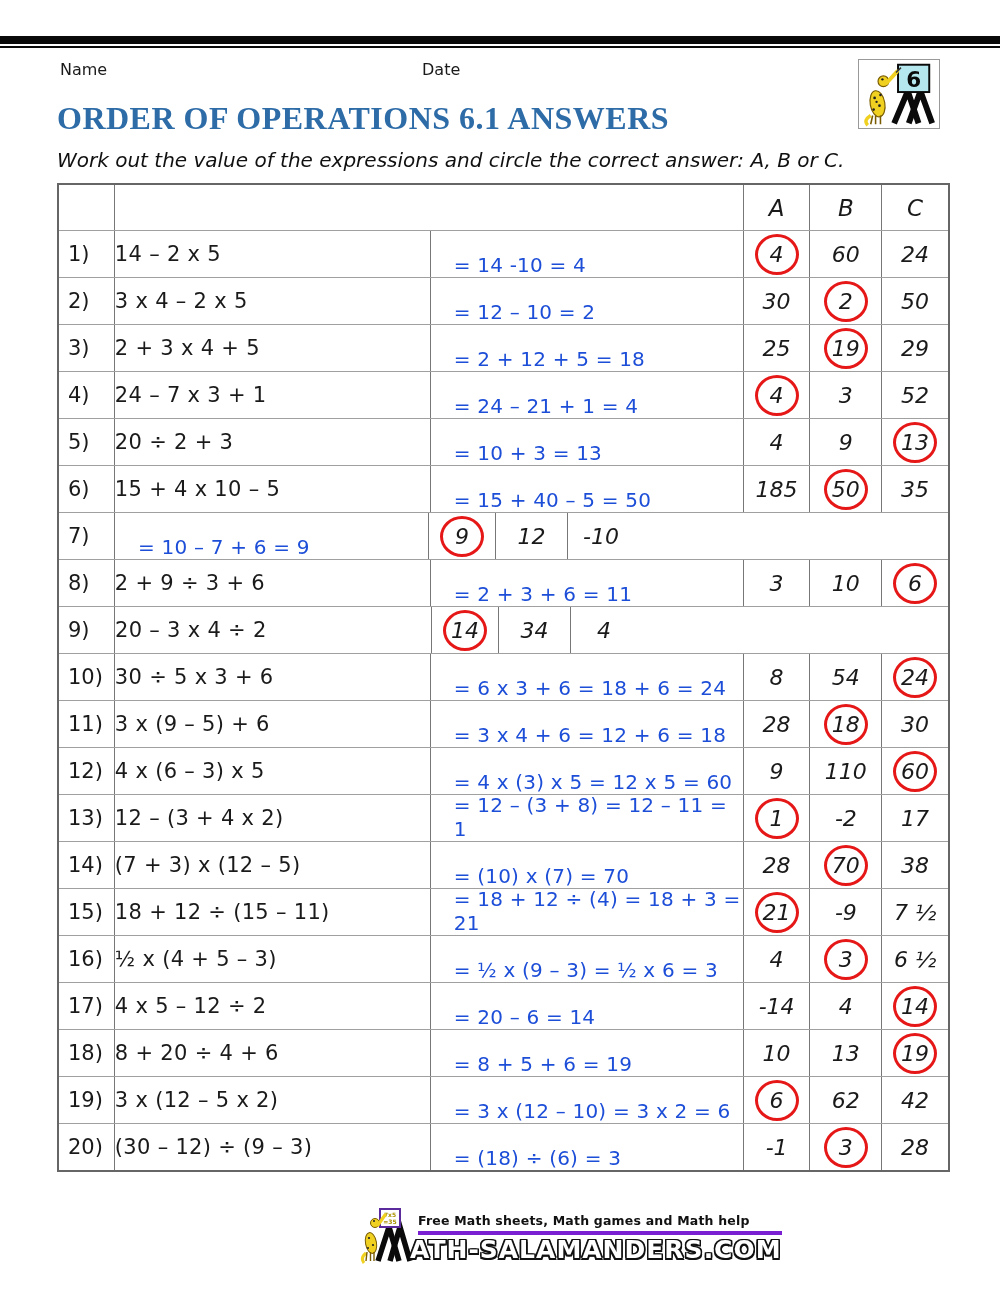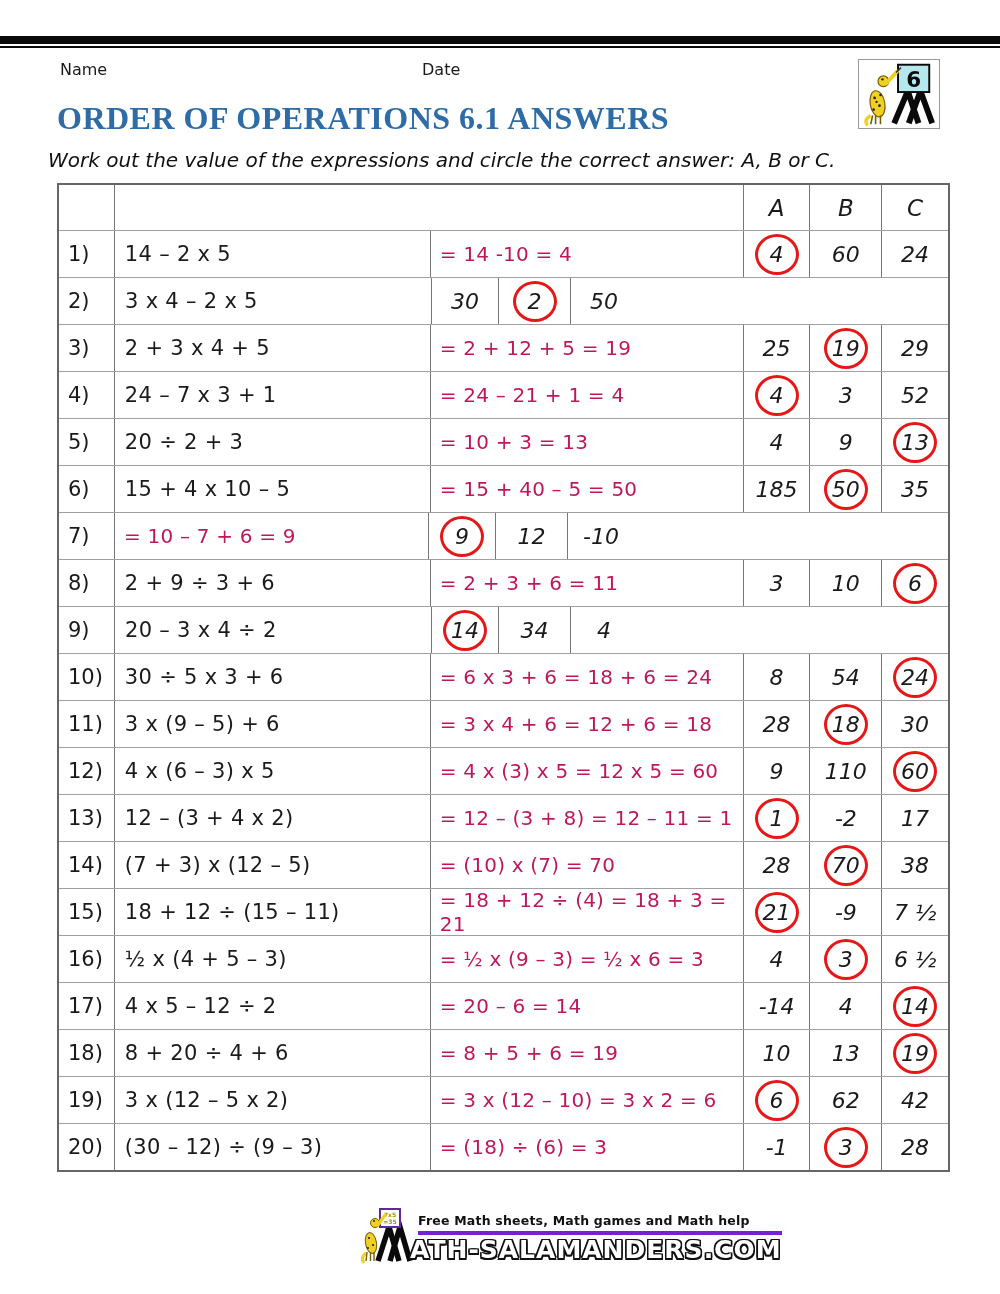--- a/index.html
+++ b/index.html
@@ -24,42 +24,42 @@
   }
   .logo-box svg { width: 100%; height: 100%; display: block; }
 
   .title {
     position: absolute; left: 57px; top: 100px;
     font-family: Liberation Serif, serif;
     font-size: 32px; font-weight: bold; letter-spacing: 0.5px;
     color: #2e6ca8; white-space: nowrap;
   }
   .instruction {
-    position: absolute; left: 48px; top: 148px;
+    position: absolute; left: 57px; top: 148px;
     font-size: 20px; font-style: italic; font-weight: 500;
     color: #111; white-space: nowrap;
   }
 
   
   .otable {
     position: absolute; left: 57px; top: 183px; width: 893px;
     border: 2px solid #666;
     background: #fff;
   }
   .trow { display: flex; height: 47px; border-top: 1px solid #a0a0a0; }
   .trow.thead { height: 45px; border-top: none; }
   .cell {
     display: flex; align-items: center;
     border-left: 1px solid #777;
     overflow: hidden;
   }
   .cell:first-child { border-left: none; }
   .c-num  { width: 55px;  padding-left: 9px; font-size: 21px; color: #1a1a1a; }
-  .c-expr { width: 317px; padding-left: 10px; font-size: 21px; color: #1a1a1a; letter-spacing: 0.3px; }
-  .c-work { width: 314px; padding-left: 9px; font-size: 20px; color: #be185d; font-weight: 500; letter-spacing: 0.2px; }
+  .c-expr { width: 317px; font-size: 21px; color: #1a1a1a; letter-spacing: 0.3px; }
+  .c-work { width: 314px; padding-left: 23px; font-size: 20px; color: #1d4ed8; font-weight: 500; letter-spacing: 0.2px; align-items: flex-end; }
   .c-wide { width: 631px; }
   .c-a { width: 67px; } .c-b { width: 72px; } .c-c { width: 67px; }
   .c-ans { justify-content: center; }
   .hdr-label { font-size: 23px; font-style: italic; color: #1a1a1a; width: 100%; text-align: center; }
   .ans {
     display: inline-flex; align-items: center; justify-content: center;
     min-width: 44px; height: 41px; padding: 0 3px;
     font-size: 22px; font-style: italic; color: #1a1a1a;
     border: 3px solid transparent; border-radius: 50%;
   }
@@ -153,39 +153,42 @@
             <span class="ans">24</span>
           </div>
     </div>
         <div class="trow">
       <div class="cell c-num">
             <span>2)</span>
           </div>
       <div class="cell c-expr">
             <span>3 x 4 – 2 x 5</span>
           </div>
+      <div class="cell c-work">
+            <span>= 12 – 10 = 2</span>
+          </div>
       <div class="cell c-a c-ans">
             <span class="ans">30</span>
           </div>
       <div class="cell c-b c-ans">
             <span class="ans circled">2</span>
           </div>
       <div class="cell c-c c-ans">
             <span class="ans">50</span>
           </div>
     </div>
         <div class="trow">
       <div class="cell c-num">
             <span>3)</span>
           </div>
       <div class="cell c-expr">
             <span>2 + 3 x 4 + 5</span>
           </div>
       <div class="cell c-work">
-            <span>= 2 + 12 + 5 = 19</span>
+            <span>= 2 + 12 + 5 = 18</span>
           </div>
       <div class="cell c-a c-ans">
             <span class="ans">25</span>
           </div>
       <div class="cell c-b c-ans">
             <span class="ans circled">19</span>
           </div>
       <div class="cell c-c c-ans">
             <span class="ans">29</span>
           </div>

